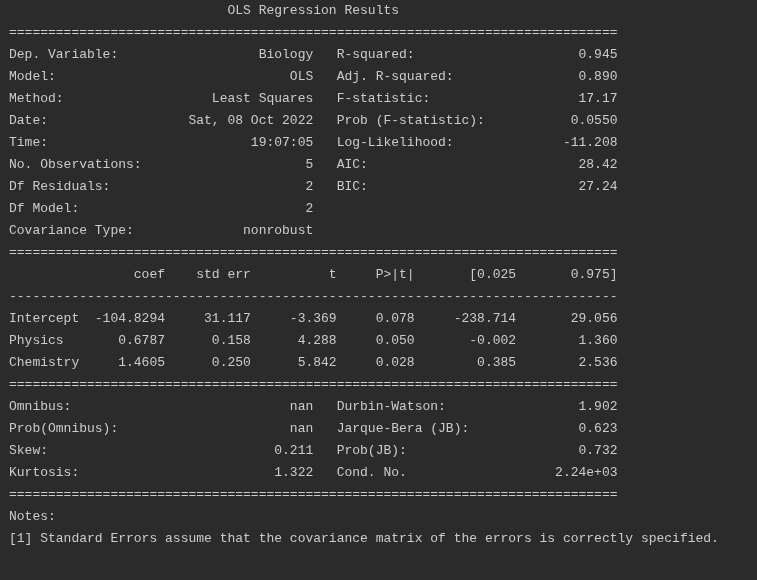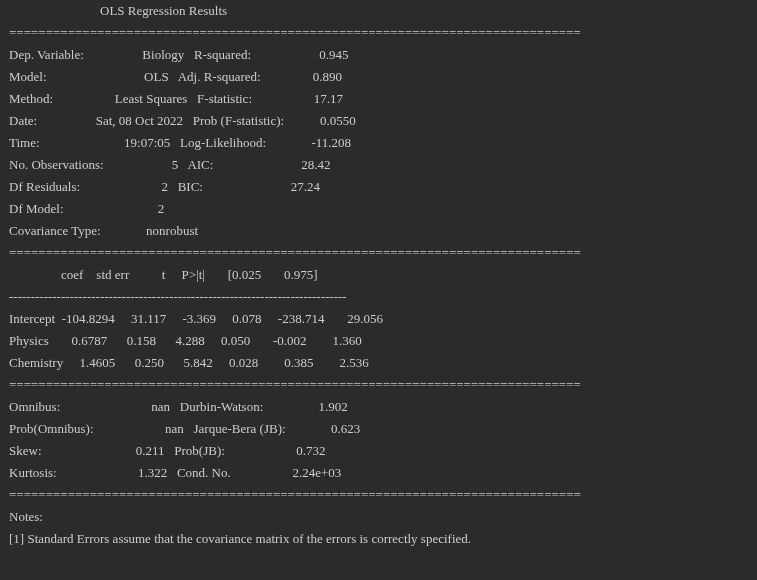--- a/index.html
+++ b/index.html
@@ -11,20 +11,20 @@
       font-size: 13px;
       line-height: 22px;
       width: 757px;
       height: 580px;
       overflow: hidden;
     }
     pre {
       margin: 0;
       padding: 0 9px;
       white-space: pre;
-      font-family: Liberation Serif, serif;
+      font-family: Liberation Mono, monospace;
     }
     .line { display: block; }
   </style>
 </head>
 <body>
 
 <pre id="out"><span class="line"></span><span class="line">                            OLS Regression Results</span><span class="line">==============================================================================</span><span class="line">Dep. Variable:                  Biology   R-squared:                     0.945</span><span class="line">Model:                              OLS   Adj. R-squared:                0.890</span><span class="line">Method:                   Least Squares   F-statistic:                   17.17</span><span class="line">Date:                  Sat, 08 Oct 2022   Prob (F-statistic):           0.0550</span><span class="line">Time:                          19:07:05   Log-Likelihood:              -11.208</span><span class="line">No. Observations:                     5   AIC:                           28.42</span><span class="line">Df Residuals:                         2   BIC:                           27.24</span><span class="line">Df Model:                             2</span><span class="line">Covariance Type:              nonrobust</span><span class="line">==============================================================================</span><span class="line">                coef    std err          t     P&gt;|t|       [0.025       0.975]</span><span class="line">------------------------------------------------------------------------------</span><span class="line">Intercept  -104.8294     31.117     -3.369     0.078     -238.714       29.056</span><span class="line">Physics       0.6787      0.158      4.288     0.050       -0.002        1.360</span><span class="line">Chemistry     1.4605      0.250      5.842     0.028        0.385        2.536</span><span class="line">==============================================================================</span><span class="line">Omnibus:                            nan   Durbin-Watson:                 1.902</span><span class="line">Prob(Omnibus):                      nan   Jarque-Bera (JB):              0.623</span><span class="line">Skew:                             0.211   Prob(JB):                      0.732</span><span class="line">Kurtosis:                         1.322   Cond. No.                   2.24e+03</span><span class="line">==============================================================================</span><span class="line"></span><span class="line">Notes:</span><span class="line">[1] Standard Errors assume that the covariance matrix of the errors is correctly specified.</span></pre>
 
 </body></html>

